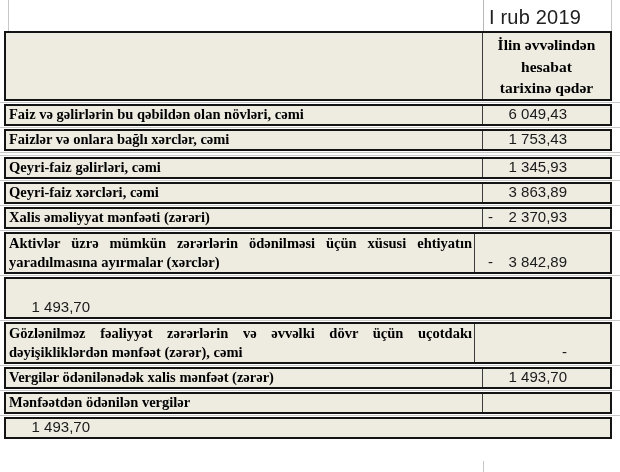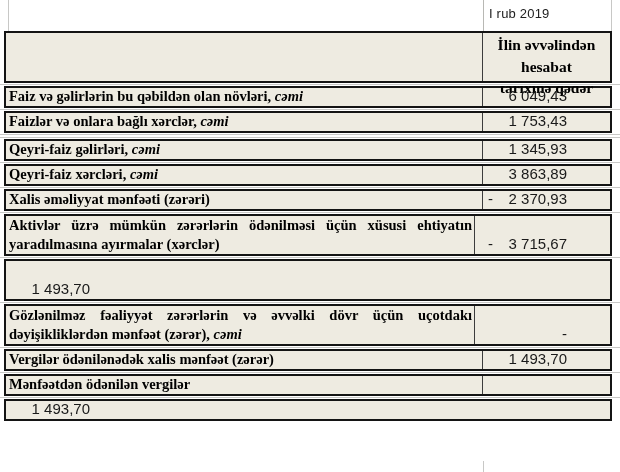--- a/index.html
+++ b/index.html
@@ -14,35 +14,35 @@
   html,body{width:620px;height:472px;}
   body{background:#ffffff;font-family:"Liberation Sans",sans-serif;overflow:hidden;}
   .sheet{position:relative;width:620px;height:472px;background:#ffffff;}
 
   
   .top-strip{position:relative;height:31px;width:620px;}
   .vgrid{position:absolute;top:0;width:1px;height:31px;background:var(--gridline);}
   .vgrid.a{left:8px;}
   .vgrid.b{left:483px;background:#b8b8b4;}
   .vgrid.c{left:611px;}
-  .period{position:absolute;left:489px;top:6px;font-size:13px;color:#212121;letter-spacing:.2px;}
+  .period{position:absolute;left:489px;top:6px;font-size:20px;color:#212121;letter-spacing:.2px;}
 
   
   .tbl{margin:0 8px 0 4px;}
   .trow{display:flex;background:var(--cell-bg);border:2px solid var(--border-dark);}
-  .trow.head{height:52px;}
+  .trow.head{height:70px;}
   .trow.single{height:22px;}
   .trow.tall{height:42px;gap:8px;}
   .lcell{flex:1 1 auto;min-width:0;overflow:hidden;border-right:1.5px solid var(--divider);
          font-family:"Liberation Serif",serif;font-weight:bold;font-size:14.5px;
          color:var(--label-text);text-align:justify;padding:0 2px 0 3px;}
   .single .lcell{line-height:17.5px;}
   .tall .lcell{line-height:19px;}
   .head .lcell{border-right:1.5px solid var(--divider);}
-  .sfx{font-style:italic;}
+  .sfx{}
   .vcell{flex:0 0 127px;display:flex;align-items:flex-end;
          font-size:15px;color:var(--value-text);padding:0 9px 2px 5px;}
   .minus{flex:0 0 auto;}
   .num{flex:1 1 auto;text-align:right;white-space:nowrap;}
   .dashv{flex:0 0 auto;padding-right:34px;}
   .vcell-h{flex:0 0 127px;font-family:"Liberation Serif",serif;font-weight:bold;
            font-size:15.5px;color:var(--label-text);text-align:center;padding-top:1px;}
   .vcell-h div{line-height:21.5px;}
   .gap{height:3px;position:relative;margin:0 -8px 0 -4px;background:#ffffff;}
   .gap::after{content:"";position:absolute;left:0;right:0;top:1px;height:1px;background:var(--gridline);}
@@ -121,21 +121,21 @@
           <span class="num">2 370,93</span>
           <span class="dashv"></span>
         </div>
     </div>
 
     <div class="gap"></div>
     <div class="trow tall">
       <div class="lcell"><span>Aktivlər üzrə mümkün zərərlərin ödənilməsi üçün xüsusi ehtiyatın yaradılmasına ayırmalar (xərclər)</span> <span class="sfx"></span></div>
       <div class="vcell">
           <span class="minus">-</span>
-          <span class="num">3 715,67</span>
+          <span class="num">3 842,89</span>
           <span class="dashv"></span>
         </div>
     </div>
 
     <div class="gap"></div>
     <div class="trow tall">
       <div class="vcell">
           <span class="minus"></span>
           <span class="num">1 493,70</span>
           <span class="dashv"></span>

